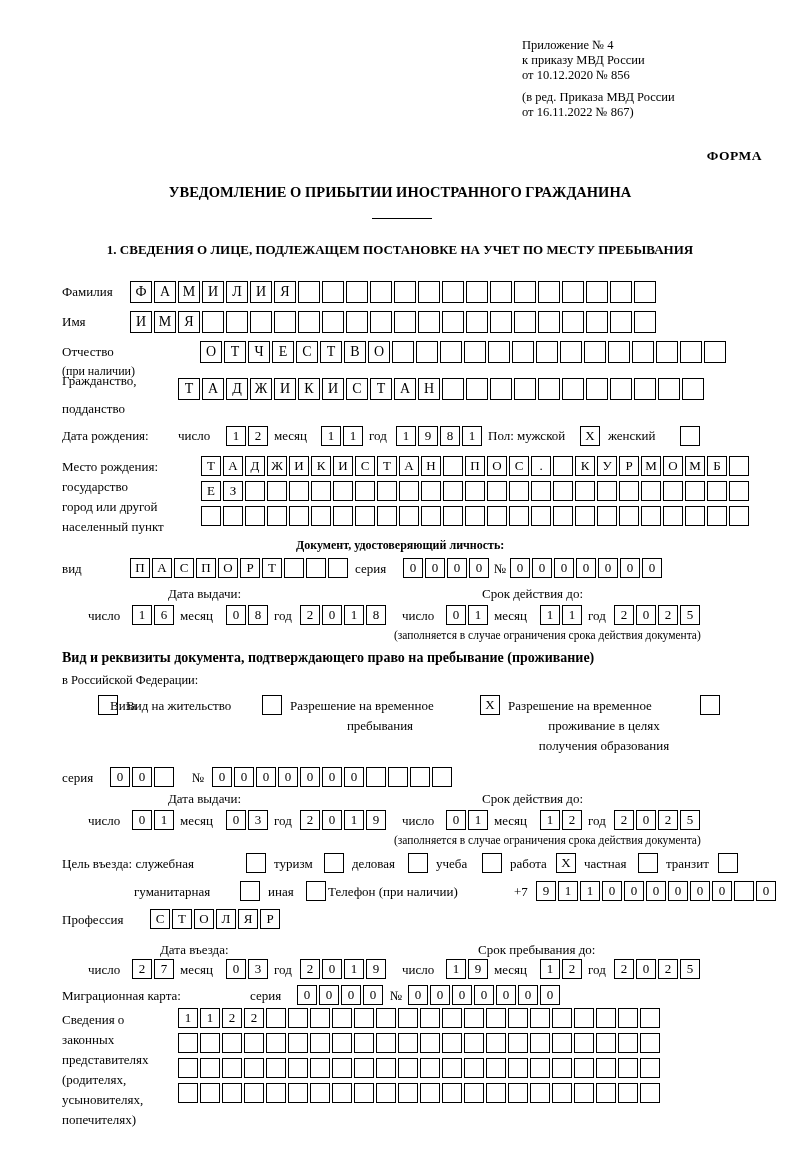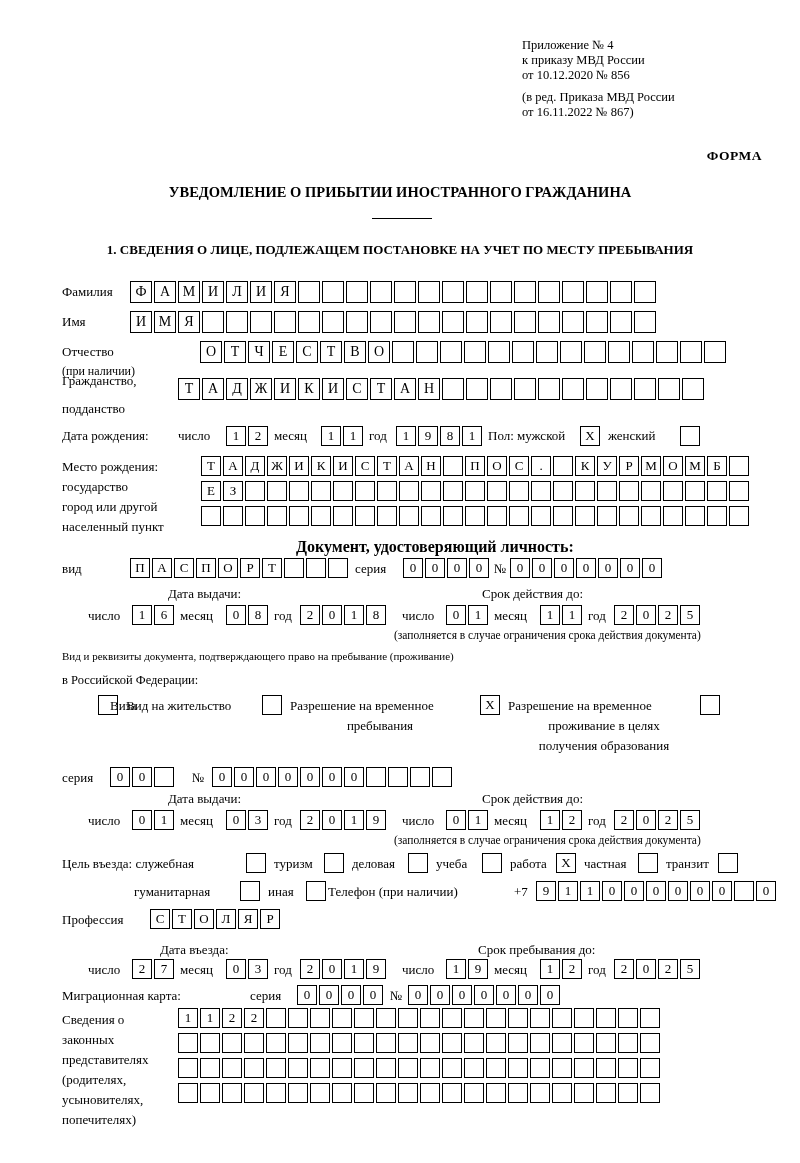--- a/index.html
+++ b/index.html
@@ -291,21 +291,21 @@
       <div class="c"></div>
       <div class="c"></div>
       <div class="c"></div>
       <div class="c"></div>
       <div class="c"></div>
       <div class="c"></div>
       <div class="c"></div>
       <div class="c"></div>
     </div>
 
-  <div class="lbl bold" style="top:538px;left:296px;font-size:16px;">Документ, удостоверяющий личность:</div>
+  <div class="lbl bold" style="top:538px;left:296px;font-size:12px;">Документ, удостоверяющий личность:</div>
   <div class="lbl" style="top:561px;left:62px;">вид</div>
   <div class="cells sm" id="cells-doc-kind" style="top:558px;left:130px;">
       <div class="c">П</div>
       <div class="c">А</div>
       <div class="c">С</div>
       <div class="c">П</div>
       <div class="c">О</div>
       <div class="c">Р</div>
       <div class="c">Т</div>
       <div class="c"></div>
@@ -364,21 +364,21 @@
   <div class="lbl" style="top:608px;left:588px;">год</div>
   <div class="cells sm" id="cells-dv-year" style="top:605px;left:614px;">
       <div class="c">2</div>
       <div class="c">0</div>
       <div class="c">2</div>
       <div class="c">5</div>
     </div>
 
   <div class="note" style="top:629px;left:374px;">(заполняется в случае ограничения срока действия документа)</div>
 
-  <div class="lbl" style="top:650px;left:62px;font-size:11px;">Вид и реквизиты документа, подтверждающего право на пребывание (проживание)</div>
+  <div class="lbl" style="top:650px;left:62px;font-size:14px;font-weight:bold;">Вид и реквизиты документа, подтверждающего право на пребывание (проживание)</div>
   <div class="lbl" style="top:673px;left:62px;font-size:12.5px;">в Российской Федерации:</div>
 
   <div class="lbl" style="top:698px;left:62px;margin-left:48px;">Виза</div>
   <div class="box" style="top:695px;left:98px;"></div>
   <div class="lbl" style="top:698px;left:126px;">Вид на жительство</div>
   <div class="box" style="top:695px;left:262px;"></div>
   <div class="lbl" style="top:698px;left:290px;">Разрешение на временное</div>
   <div class="lbl center" style="top:718px;left:290px;width:180px;">пребывания</div>
   <div class="box" style="top:695px;left:480px;">X</div>
   <div class="lbl" style="top:698px;left:508px;">Разрешение на временное</div>

